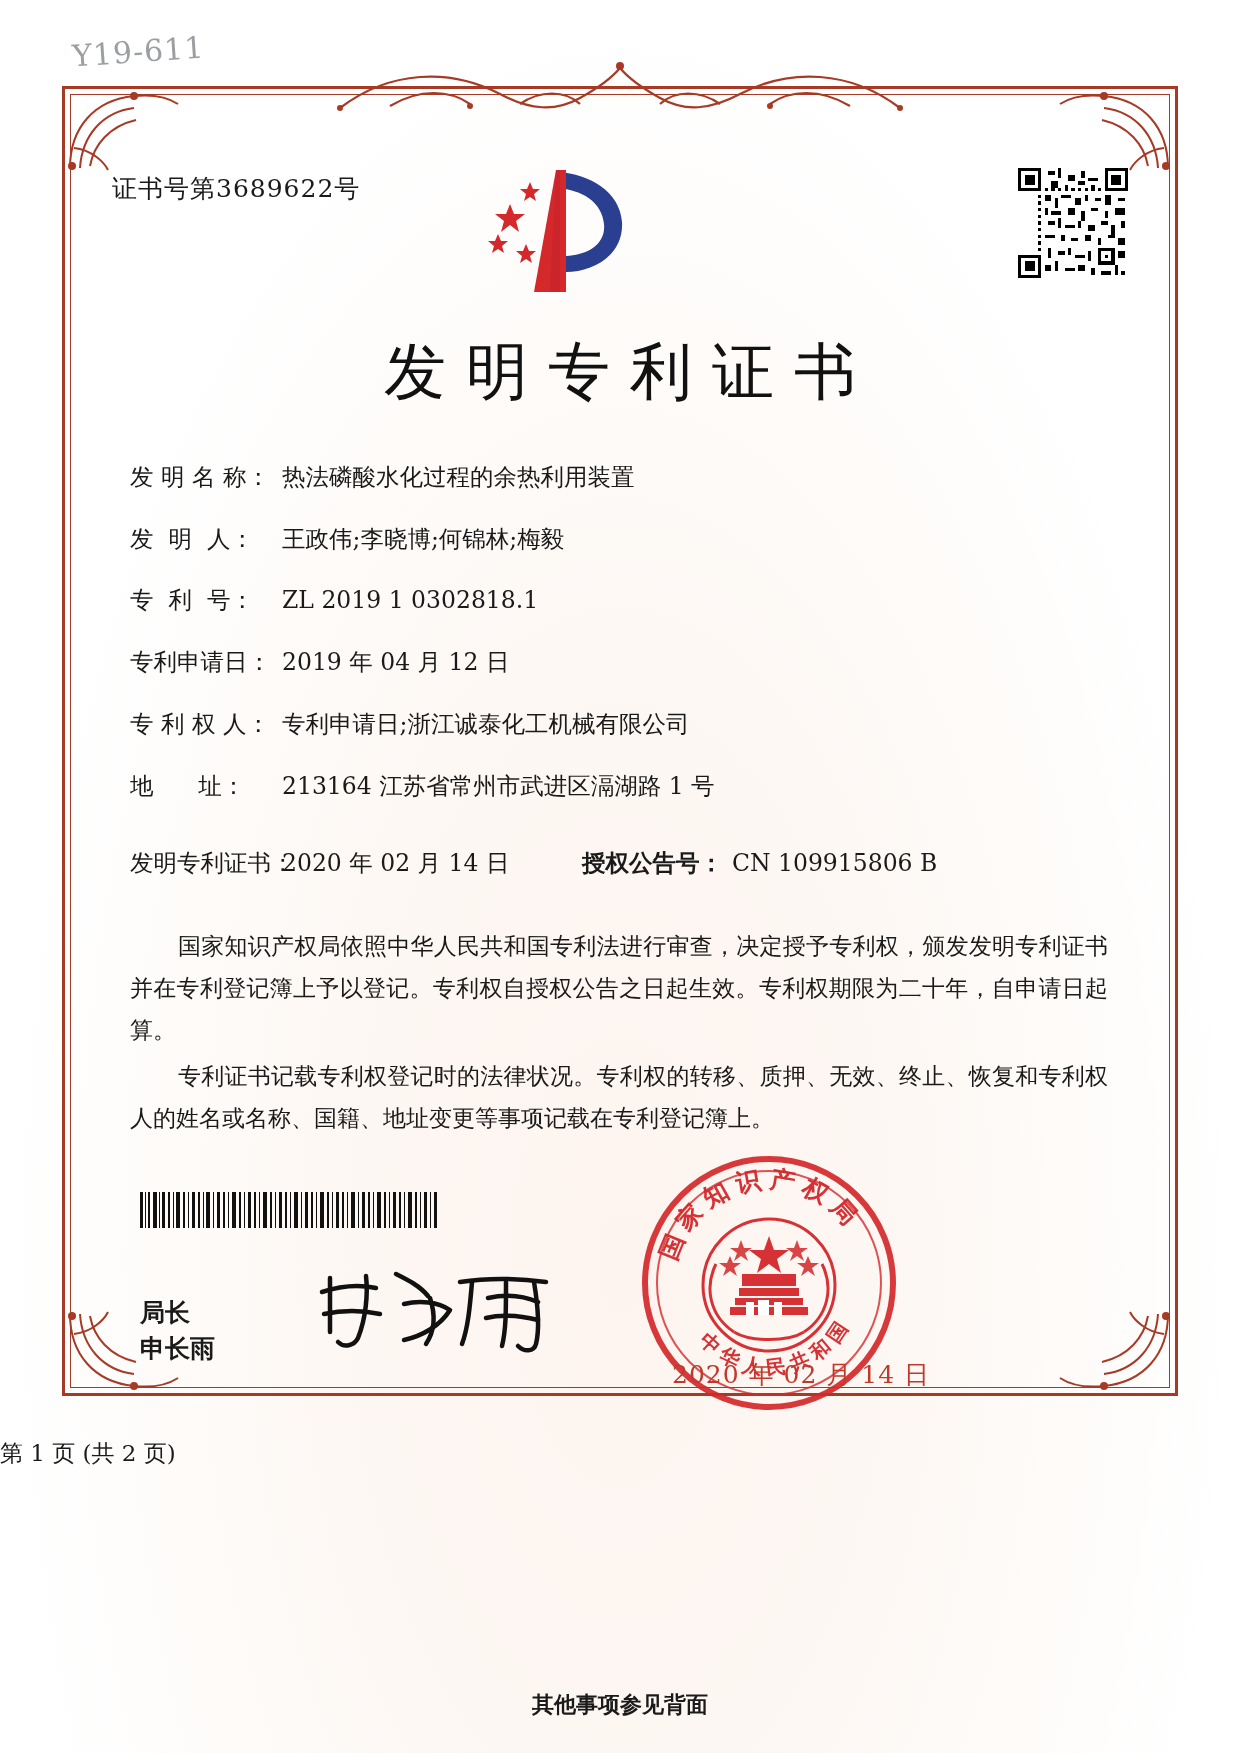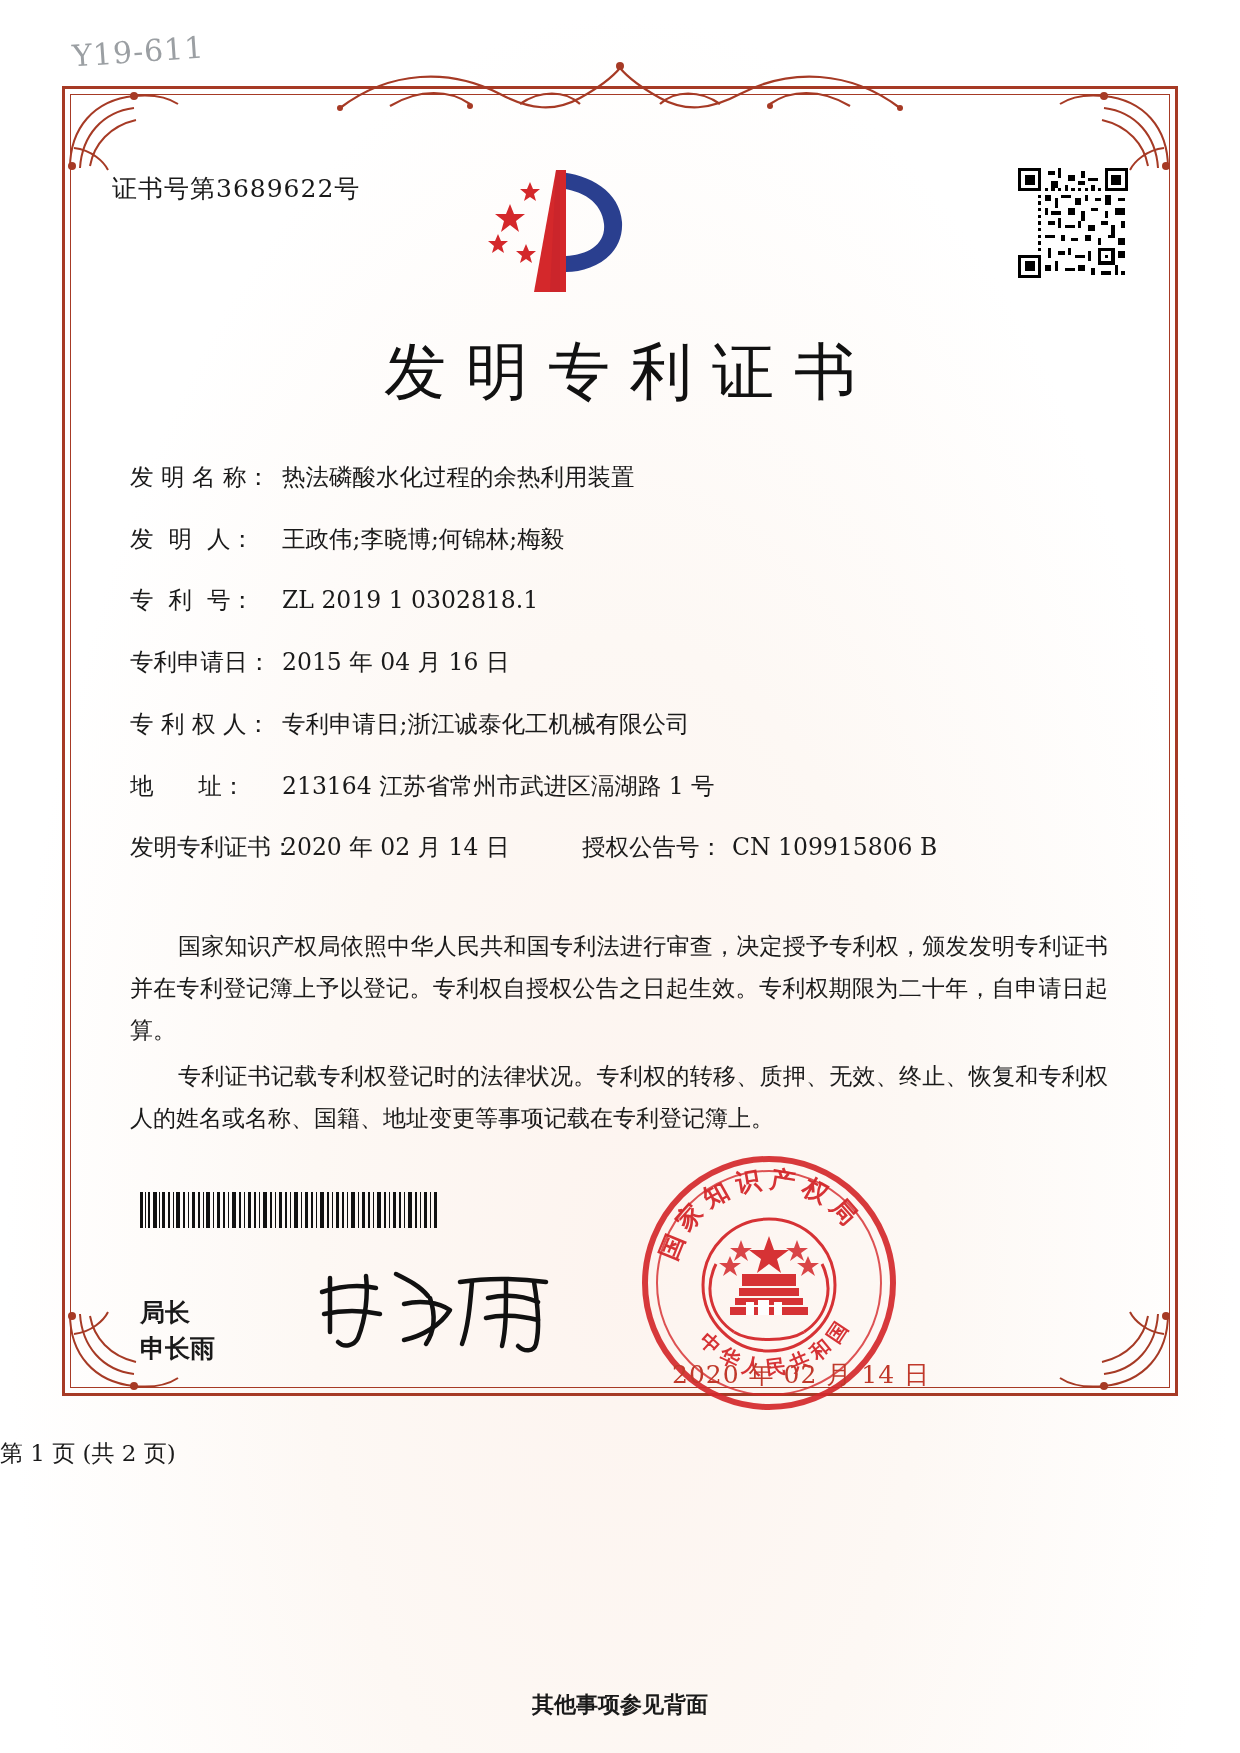--- a/index.html
+++ b/index.html
@@ -144,22 +144,23 @@
     flex: 1 1 auto;
   }
   .field-row.double .field-value {
     flex: 0 0 auto;
     width: 300px;
   }
   .field-label2 {
     flex: 0 0 auto;
     width: 150px;
     white-space: pre;
-  }
-  .field-value2 { flex: 1 1 auto; }
+    font-weight: bold;
+  }
+  .field-value2 { flex: 1 1 auto; margin-top: 16px; }
 
   
   #paras {
     position: absolute;
     left: 130px;
     top: 925px;
     width: 978px;
     font-size: 23px;
     line-height: 42px;
     text-align: justify;
@@ -443,21 +444,21 @@
     <div class="field-row">
       <span class="field-label">发  明  人：</span>
       <span class="field-value">王政伟;李晓博;何锦林;梅毅</span>
     </div>
     <div class="field-row">
       <span class="field-label">专  利  号：</span>
       <span class="field-value">ZL 2019 1 0302818.1</span>
     </div>
     <div class="field-row">
       <span class="field-label">专利申请日：</span>
-      <span class="field-value">2015 年 04 月 16 日</span>
+      <span class="field-value">2019 年 04 月 12 日</span>
     </div>
     <div class="field-row">
       <span class="field-label">专 利 权 人：</span>
       <span class="field-value">专利申请日;浙江诚泰化工机械有限公司</span>
     </div>
     <div class="field-row">
       <span class="field-label">地      址：</span>
       <span class="field-value">213164 江苏省常州市武进区滆湖路 1 号</span>
     </div>
     <div class="field-row double">

